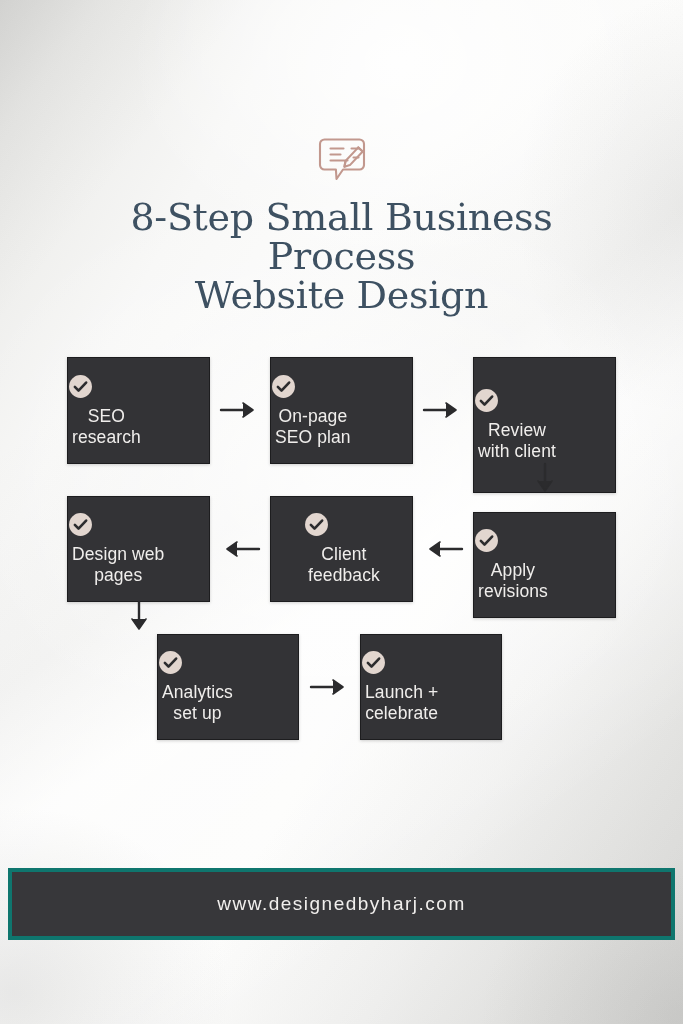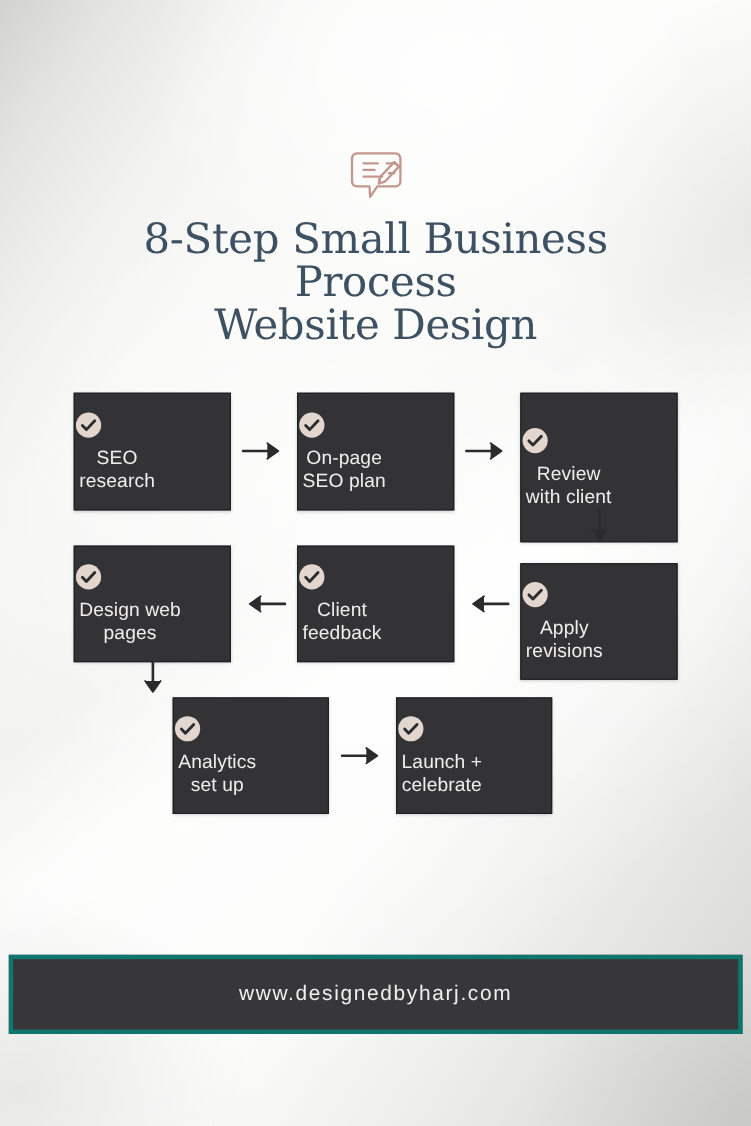--- a/index.html
+++ b/index.html
@@ -248,21 +248,21 @@
       <svg class="chk" width="25" height="25" viewBox="0 0 24 24">
         <circle cx="12" cy="12" r="11" fill="#e2d6cf"></circle>
         <path d="M6.6 12.3 l3.5 3.6 l7.3 -7.7" fill="none" stroke="#2c2c2e" stroke-width="2.5" stroke-linecap="round" stroke-linejoin="round"></path>
       </svg>
       <div class="lbl">
         <span>Design web</span>
         <span>pages</span>
       </div>
     </div>
 
-    <div class="box" style="left:270px; top:496px; width:143px; height:106px;">
+    <div class="box" style="left:270px; top:496px; width:143px; height:106px;padding-left:33px;">
       <svg class="chk" width="25" height="25" viewBox="0 0 24 24">
         <circle cx="12" cy="12" r="11" fill="#e2d6cf"></circle>
         <path d="M6.6 12.3 l3.5 3.6 l7.3 -7.7" fill="none" stroke="#2c2c2e" stroke-width="2.5" stroke-linecap="round" stroke-linejoin="round"></path>
       </svg>
       <div class="lbl">
         <span>Client</span>
         <span>feedback</span>
       </div>
     </div>
 

